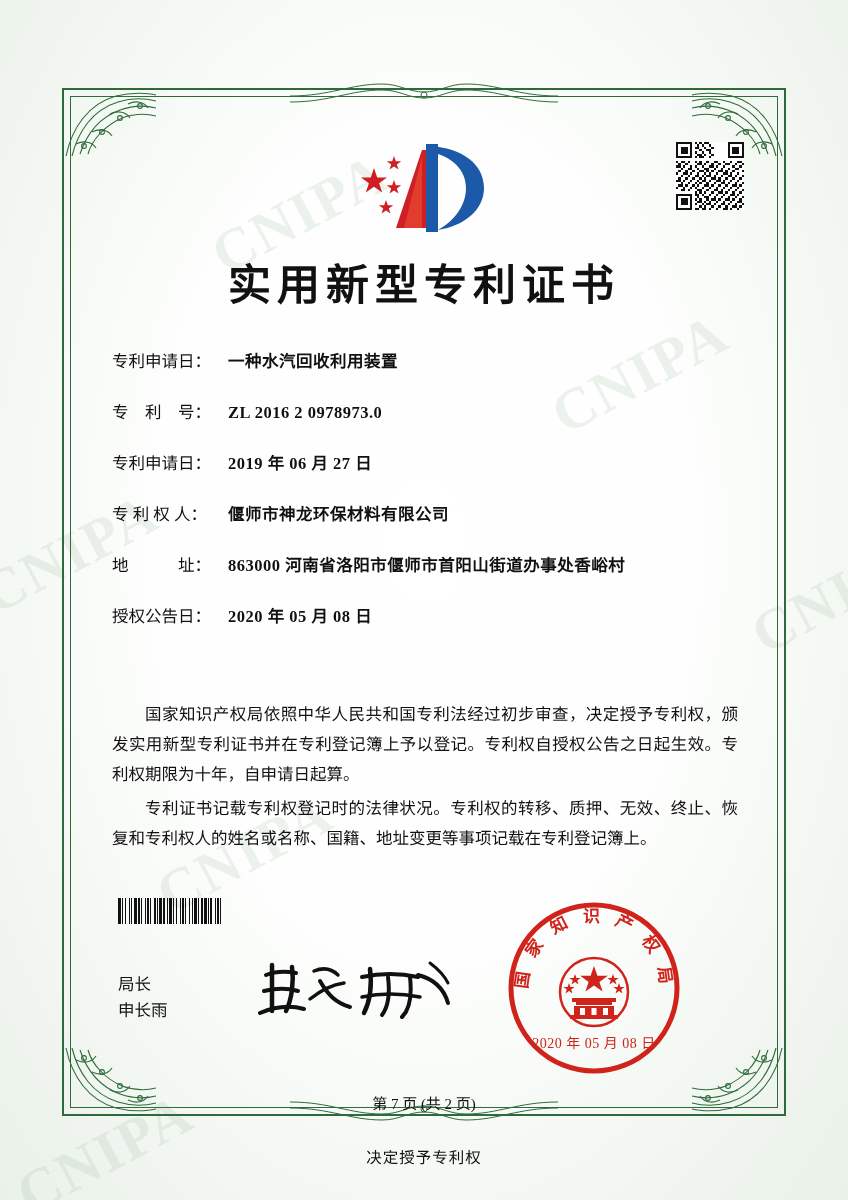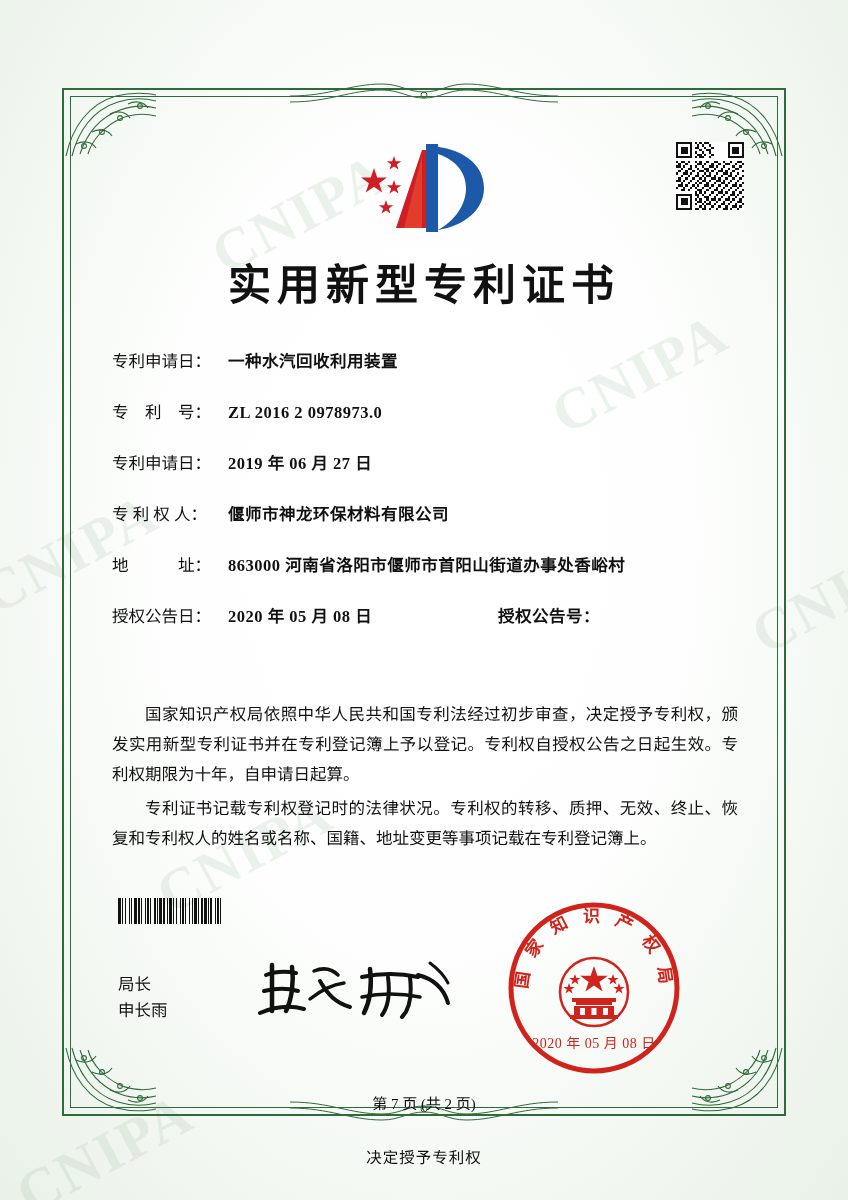--- a/index.html
+++ b/index.html
@@ -575,21 +575,20 @@
       <div class="fvalue">偃师市神龙环保材料有限公司</div>
     </div>
     <div class="frow">
       <div class="flabel">地　　　址：</div>
       <div class="fvalue">863000 河南省洛阳市偃师市首阳山街道办事处香峪村</div>
     </div>
     <div class="frow pubrow">
       <div class="flabel">授权公告日：</div>
       <div class="fvalue">
         <span class="pub-left">2020 年 05 月 08 日</span>
-        <span class="pub-label2">授权公告号：</span>
       </div>
     </div>
   </div>
 
   <div class="paras">
     <p>国家知识产权局依照中华人民共和国专利法经过初步审查，决定授予专利权，颁发实用新型专利证书并在专利登记簿上予以登记。专利权自授权公告之日起生效。专利权期限为十年，自申请日起算。</p>
     <p>专利证书记载专利权登记时的法律状况。专利权的转移、质押、无效、终止、恢复和专利权人的姓名或名称、国籍、地址变更等事项记载在专利登记簿上。</p>
   </div>
 
   <div class="barcode" id="barcode">

